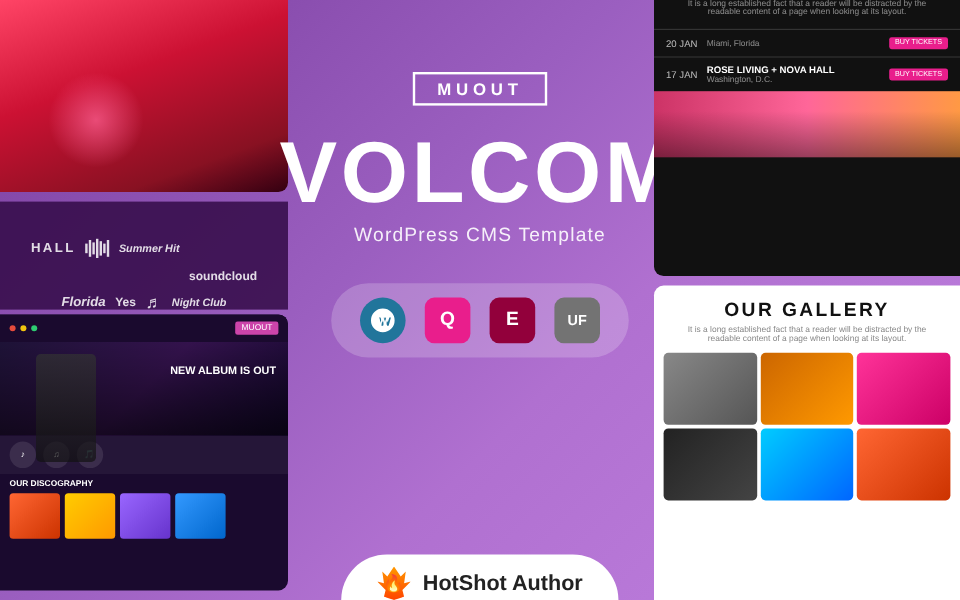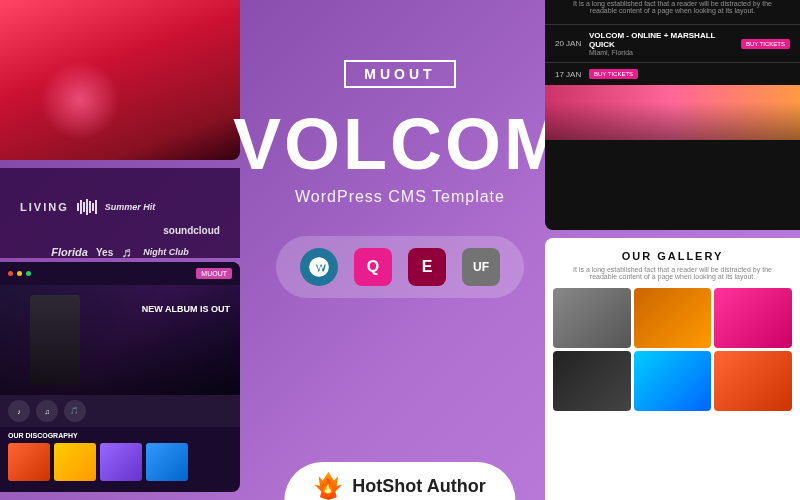--- a/index.html
+++ b/index.html
@@ -96,21 +96,21 @@
     .preview-nav-btn {
       background: #cc44aa;
       color: white;
       border: none;
       font-size: 7px;
       padding: 2px 5px;
       border-radius: 2px;
       margin-left: auto;
     }
     .preview-hero {
-      height: 110px;
+      height: 78px;
       background: linear-gradient(to bottom, rgba(0,0,0,0.3), rgba(0,0,0,0.7)),
                   linear-gradient(135deg, #2a1a4e 0%, #4a1a6e 50%, #1a0a3e 100%);
       position: relative;
       display: flex;
       align-items: center;
       justify-content: center;
     }
     .preview-hero-figure {
       width: 50px; height: 90px;
       background: linear-gradient(to bottom, #333 0%, #111 100%);
@@ -326,21 +326,21 @@
     .bottom-right-area {
       position: absolute;
       bottom: 0; right: 0;
       width: 255px;
       height: 262px;
       background: white;
       border-radius: 8px 0 0 0;
       overflow: hidden;
     }
     .gallery-title {
-      font-size: 11px;
+      font-size: 16px;
       font-weight: 800;
       letter-spacing: 2px;
       text-align: center;
       padding: 12px 0 4px;
       color: #111;
     }
     .gallery-subtitle {
       font-size: 7px;
       color: #888;
       text-align: center;
@@ -366,21 +366,21 @@
     .g6 { background: linear-gradient(135deg, #ff6633 0%, #cc3300 100%); }
   </style>
 </head>
 <body>
 
 <div class="top-left-img">
   <div class="img-placeholder"></div>
 </div>
 
 <div class="logo-strip">
-  <span class="logo-item" style="font-size:11px;letter-spacing:2px;">LIVING</span>
+  <span class="logo-item" style="font-size:11px;letter-spacing:2px;">HALL</span>
   <span class="logo-item soundwave">
     <span class="soundwave-bar" style="height:8px;"></span>
     <span class="soundwave-bar" style="height:14px;"></span>
     <span class="soundwave-bar" style="height:10px;"></span>
     <span class="soundwave-bar" style="height:16px;"></span>
     <span class="soundwave-bar" style="height:12px;"></span>
     <span class="soundwave-bar" style="height:8px;"></span>
     <span class="soundwave-bar" style="height:14px;"></span>
   </span>
   <span class="logo-item" style="font-style:italic;">Summer Hit</span>
@@ -442,27 +442,30 @@
     <div class="tech-icon elem-icon" style="font-size:16px;font-weight:900;border-radius:8px;">E</div>
     <div class="tech-icon uf-icon" style="font-size:12px;font-weight:900;border-radius:8px;">UF</div>
   </div>
 </div>
 
 <div class="top-right-area">
   <div class="tour-subtitle">It is a long established fact that a reader will be distracted by the readable content of a page when looking at its layout.</div>
   <div class="tour-row">
     <span class="tour-date">20 JAN</span>
     <div class="tour-info">
-      <div class="tour-venue">VOLCOM - ONLINE + MARSHALL QUICK</div>
       <div class="tour-city">Miami, Florida</div>
     </div>
     <button class="tour-btn">BUY TICKETS</button>
   </div>
   <div class="tour-row">
     <span class="tour-date">17 JAN</span>
+    <div class="tour-info">
+      <div class="tour-venue">ROSE LIVING + NOVA HALL</div>
+      <div class="tour-city">Washington, D.C.</div>
+    </div>
     <button class="tour-btn">BUY TICKETS</button>
   </div>
   <div class="tour-img">
     <div class="tour-img-overlay"></div>
   </div>
 </div>
 
 <div class="bottom-right-area">
   <div class="gallery-title">OUR GALLERY</div>
   <div class="gallery-subtitle">It is a long established fact that a reader will be distracted by the readable content of a page when looking at its layout.</div>

